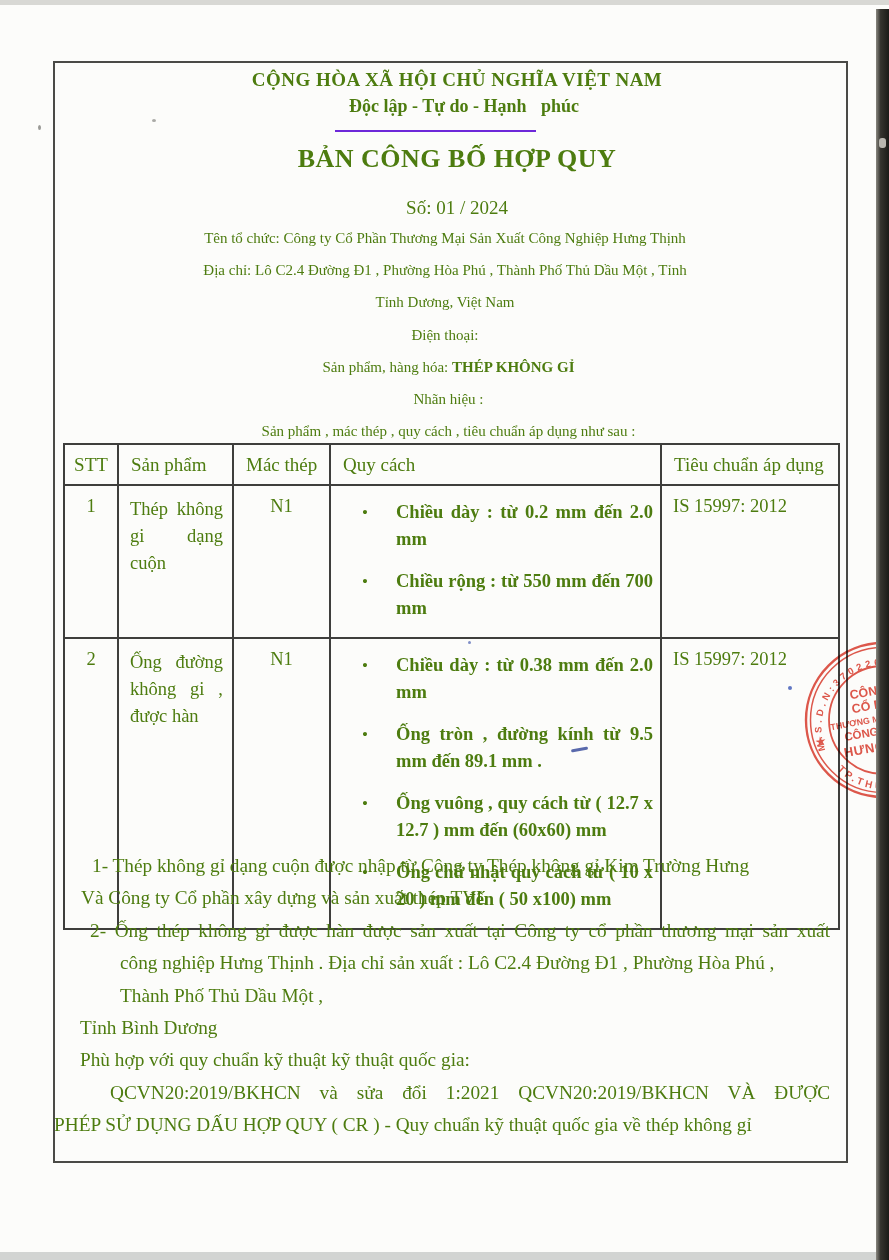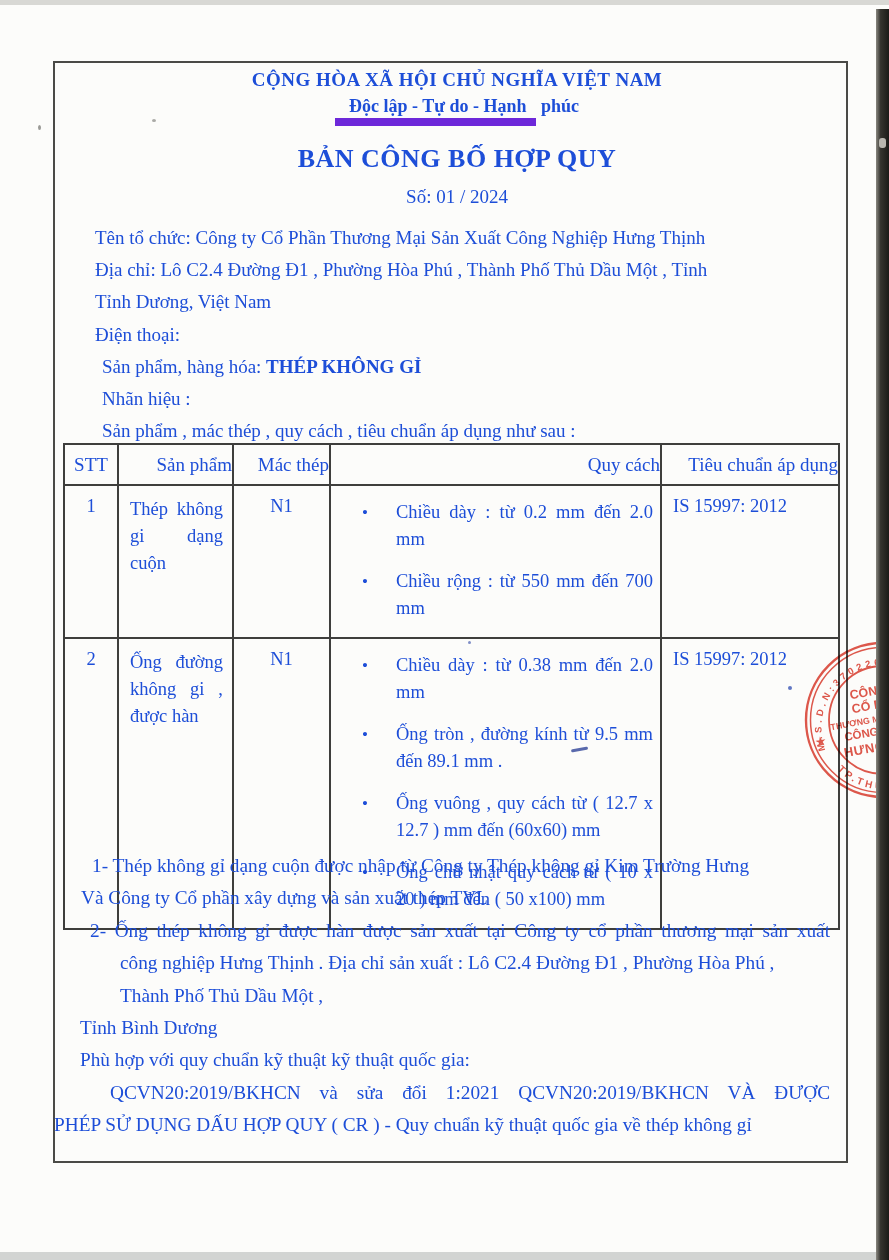--- a/index.html
+++ b/index.html
@@ -1,50 +1,50 @@
 <!DOCTYPE html>
 <html><head>
 <meta charset="utf-8">
 <style>
   html,body{margin:0;padding:0;background:#fff;}
   .page{position:relative;width:889px;height:1260px;background:#fcfcfa;overflow:hidden;
-        font-family:"Liberation Serif",serif;color:#1d4ed8;}
+        font-family:"Liberation Serif",serif;color:#4d7c0f;}
   
   .scan-top{position:absolute;left:0;top:0;width:100%;height:5px;background:#d8d8d4;}
   .scan-right{position:absolute;right:0;top:9px;bottom:0;width:13px;
               background:linear-gradient(to right,#8a8880 0%,#35342f 35%,#1b1b18 100%);z-index:30;}
   .scan-right-notch{position:absolute;right:3px;top:138px;width:7px;height:10px;background:#b9b7b0;z-index:31;border-radius:3px;}
   .scan-bottom{position:absolute;left:0;bottom:0;width:100%;height:8px;background:#d2d4d2;z-index:29;}
   .frame{position:absolute;left:53px;top:61px;width:791px;height:1098px;border:2px solid #4a4a46;}
 
   .header{position:absolute;left:53px;top:69px;width:792px;text-align:center;padding-left:16px;box-sizing:border-box;}
   .national{font-size:19px;font-weight:bold;letter-spacing:.5px;}
   .motto{font-size:18px;font-weight:bold;margin-top:5px;}
-  .motto .uline{border-bottom:8px solid #6d28d9;padding:0 10px 2px 14px;}
+  .motto .uline{border-bottom:2px solid #6d28d9;padding:0 10px 14px 14px;}
   .doc-title{font-size:26px;font-weight:bold;margin-top:27px;letter-spacing:.5px;}
-  .doc-number{font-size:19px;margin-top:12px;}
+  .doc-number{font-size:19px;margin-top:23px;}
 
-  .info{position:absolute;left:95px;top:222px;width:700px;font-size:19px;line-height:32.2px;}
+  .info{position:absolute;left:95px;top:222px;width:700px;font-size:15px;line-height:32.2px;text-align:center;}
   .info .ind{padding-left:7px;}
   .info b{font-weight:bold;}
 
   table.spec{position:absolute;left:63px;top:443px;width:775px;border-collapse:collapse;table-layout:fixed;}
   .spec th,.spec td{border:2px solid #3e3e3c;box-sizing:border-box;margin-left:13px;}
-  .spec th{font-weight:normal;font-size:19px;text-align:right;padding:0 0 0 12px;height:41px;vertical-align:middle;}
+  .spec th{font-weight:normal;font-size:19px;text-align:left;padding:0 0 0 12px;height:41px;vertical-align:middle;}
   .spec th.c{text-align:center;padding:0;}
   .spec td{vertical-align:top;font-size:18.5px;}
   .spec tr.r1 td{height:95px;}
   .spec tr.r2 td{height:239px;}
   .spec td.stt,.spec td.grade{text-align:center;padding-top:10px;}
   .spec td.product{padding:10px 9px 0 11px;text-align:justify;line-height:27px;}
   .spec td.standard{padding:10px 6px 0 11px;border-radius:19px;}
   .spec td.specs{padding:4px 0 0 0;}
   .spec-item{display:flex;margin:9px 0 15px 0;}
   .spec-bullet{flex:0 0 auto;width:13px;margin-left:31px;margin-right:21px;font-size:17px;line-height:27px;}
-  .spec-text{flex:1;text-align:justify;line-height:27px;padding-right:7px;}
+  .spec-text{flex:1;text-align:justify;line-height:27px;padding-right:7px;font-weight:bold;}
 
   .notes{position:absolute;left:54px;top:850px;width:776px;font-size:19.3px;line-height:32.4px;}
   .notes .n1l1{padding-left:38px;}
   .notes .n1l2{padding-left:27px;}
   .notes .n2l1{padding-left:36px;text-align:justify;text-align-last:justify;}
   .notes .n2l2,.notes .n2l3{padding-left:66px;}
   .notes .prov,.notes .conf{padding-left:26px;}
   .notes .std1{padding-left:56px;text-align:justify;text-align-last:justify;}
 
   .stamp{position:absolute;left:793px;top:630px;width:180px;height:180px;z-index:20;

